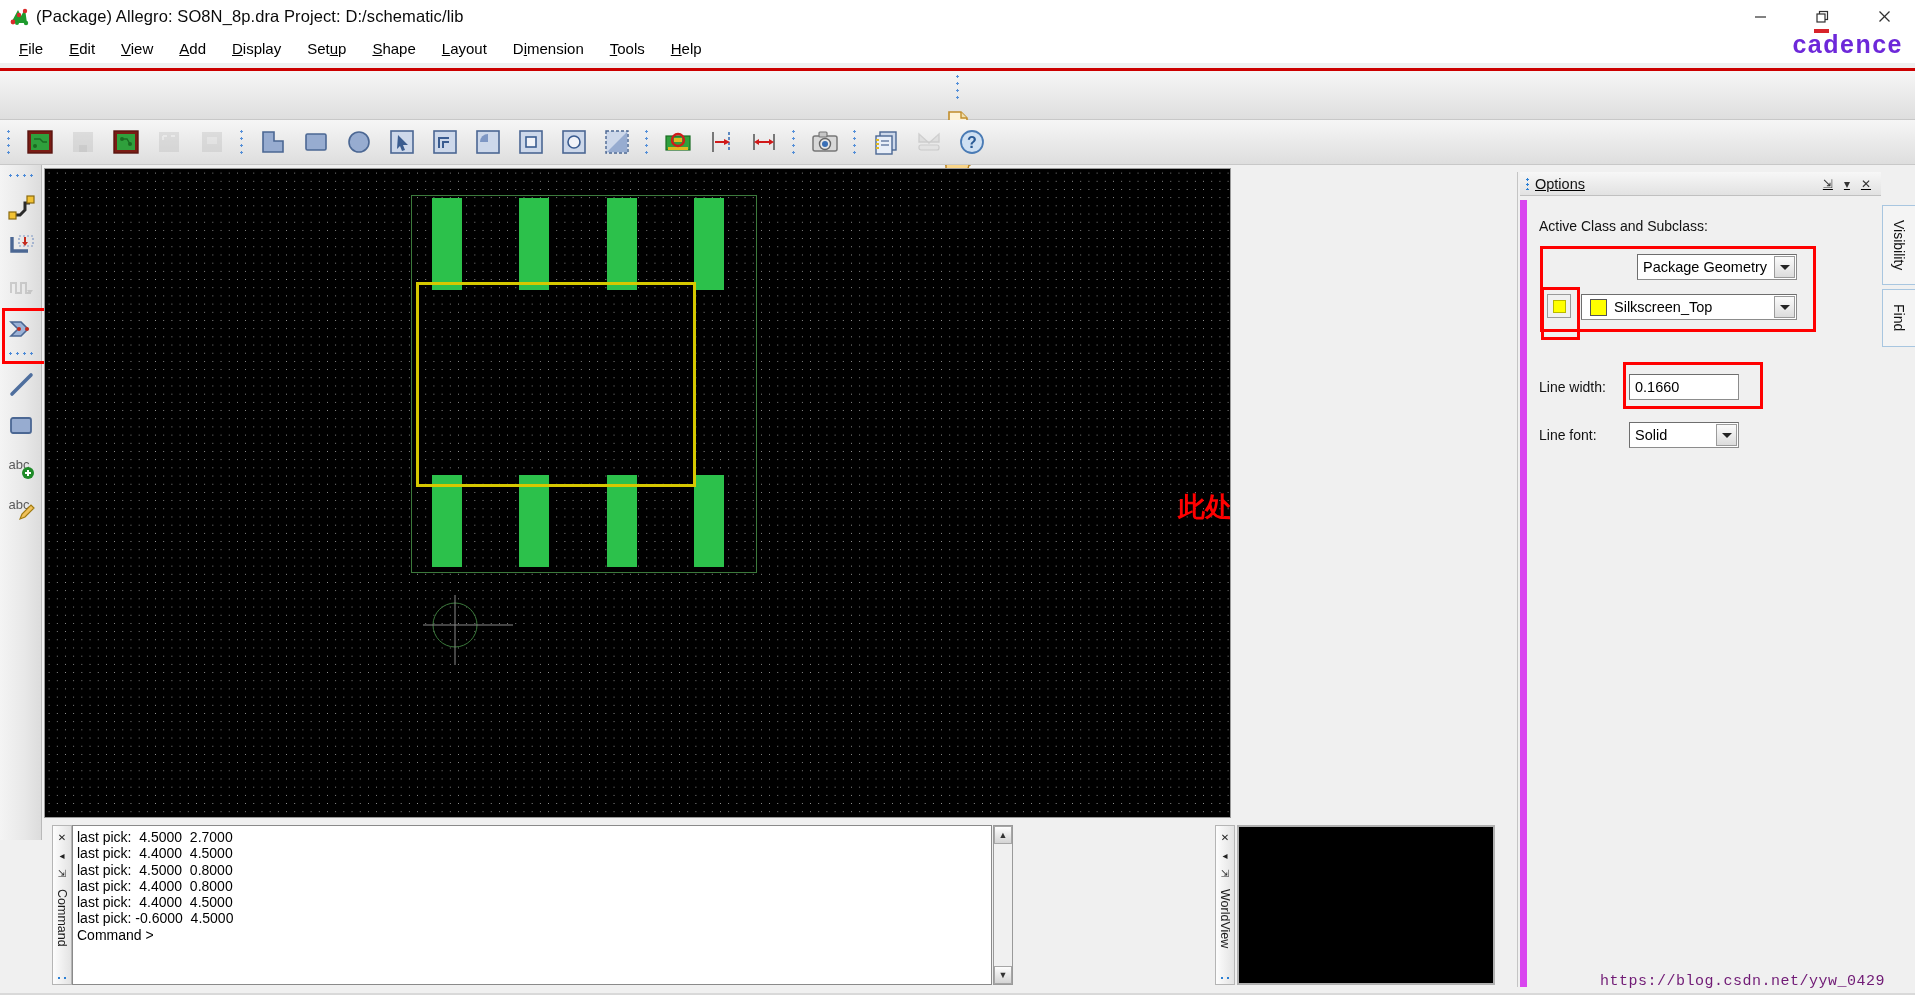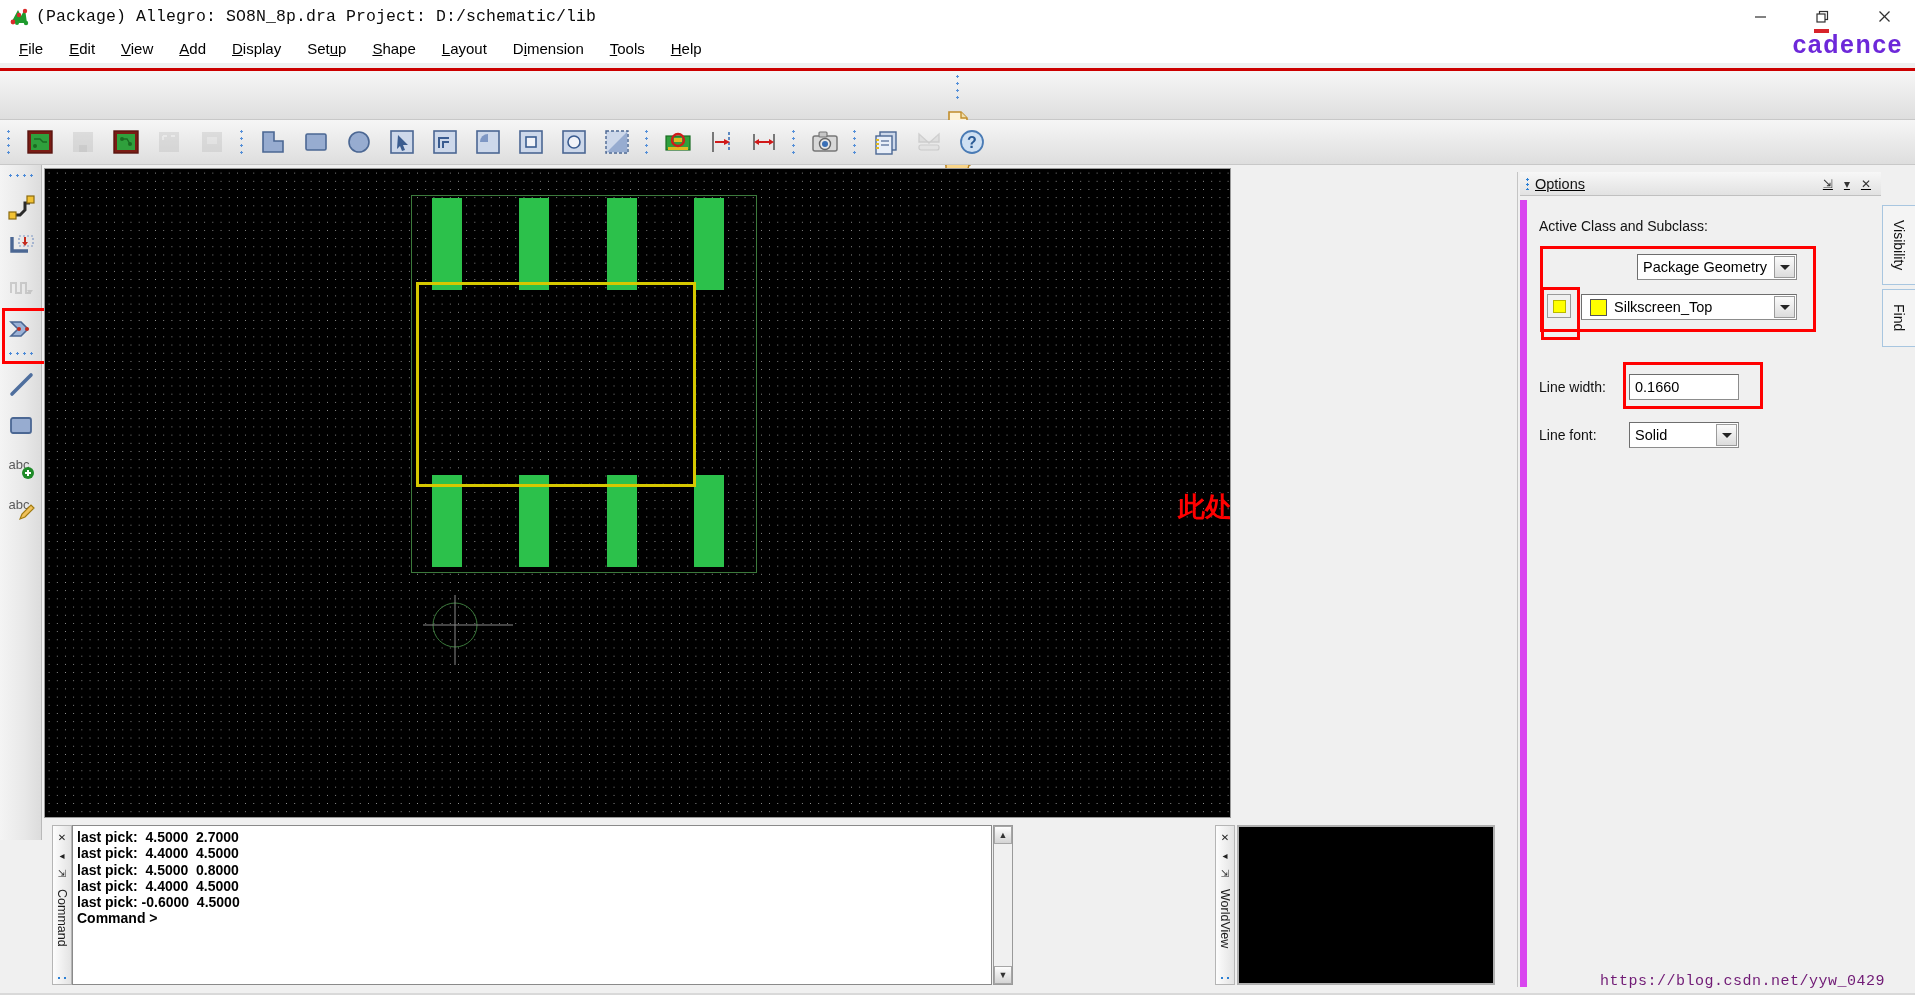--- a/index.html
+++ b/index.html
@@ -10,21 +10,21 @@
     font-size:13px;
     background:#f0f0f0;
     overflow:hidden;
     color:#000;
   }
   .app { position:relative; width:1915px; height:995px; background:#f0f0f0; }
 
   
   .titlebar {
     position:absolute; left:0; top:0; width:1915px; height:33px;
-    background:#ffffff; display:flex; align-items:center;font-family:Liberation Mono, monospace;
+    background:#ffffff; display:flex; align-items:center;
   }
   .title-icon { width:22px; height:22px; margin-left:8px; margin-right:6px; position:relative; flex:none; }
   .title-text { font-size:16.5px; color:#0a0a0a; white-space:nowrap; letter-spacing:0.1px; }
   .win-btns { position:absolute; right:0; top:0; height:33px; display:flex; }
   .win-btn { width:62px; height:33px; display:flex; align-items:center; justify-content:center;
              font-size:15px; color:#303030; }
 
   
   .menubar {
     position:absolute; left:0; top:33px; width:1915px; height:30px;
@@ -132,21 +132,21 @@
   }
   .mini-btn { font-size:10px; line-height:12px; color:#222; margin:3px 0; cursor:default; }
   .vert-label {
     writing-mode:vertical-rl; text-orientation:mixed;
     font-size:12.5px; color:#1a1a1a; margin-top:6px; white-space:nowrap;
   }
   .console-box {
     position:absolute; left:28px; top:3px; width:920px; height:160px;
     background:#fff; border:1px solid #8a8a8a; overflow:hidden;
   }
-  .console-lines { padding:3px 0 0 4px;font-weight:bold; }
+  .console-lines { padding:3px 0 0 4px; }
   .console-line {
     font-size:14px; line-height:16.3px; color:#000; white-space:pre;
     font-family:"Liberation Sans", sans-serif;
   }
   .vscroll {
     position:absolute; left:949px; top:3px; width:20px; height:160px;
     background:#f0f0f0; border:1px solid #9a9a9a;
     display:flex; flex-direction:column; justify-content:space-between;
   }
   .vscroll .arw {
@@ -843,20 +843,21 @@
       <div class="mini-btn">◂</div>
       <div class="mini-btn">⇲</div>
       <div class="vert-label">Command</div>
       <div class="blue-dots"></div>
     </div>
     <div class="console-box">
       <div class="console-lines" id="consolelines">
           <div class="console-line">last pick:  4.5000  2.7000</div>
           <div class="console-line">last pick:  4.4000  4.5000</div>
           <div class="console-line">last pick:  4.5000  0.8000</div>
+          <div class="console-line">last pick:  4.4000  0.8000</div>
           <div class="console-line">last pick:  4.4000  4.5000</div>
           <div class="console-line">last pick: -0.6000  4.5000</div>
           <div class="console-line">Command &gt;</div>
         </div>
     </div>
     <div class="vscroll">
       <div class="arw">▲</div>
       <div class="arw">▼</div>
     </div>
   </div>

